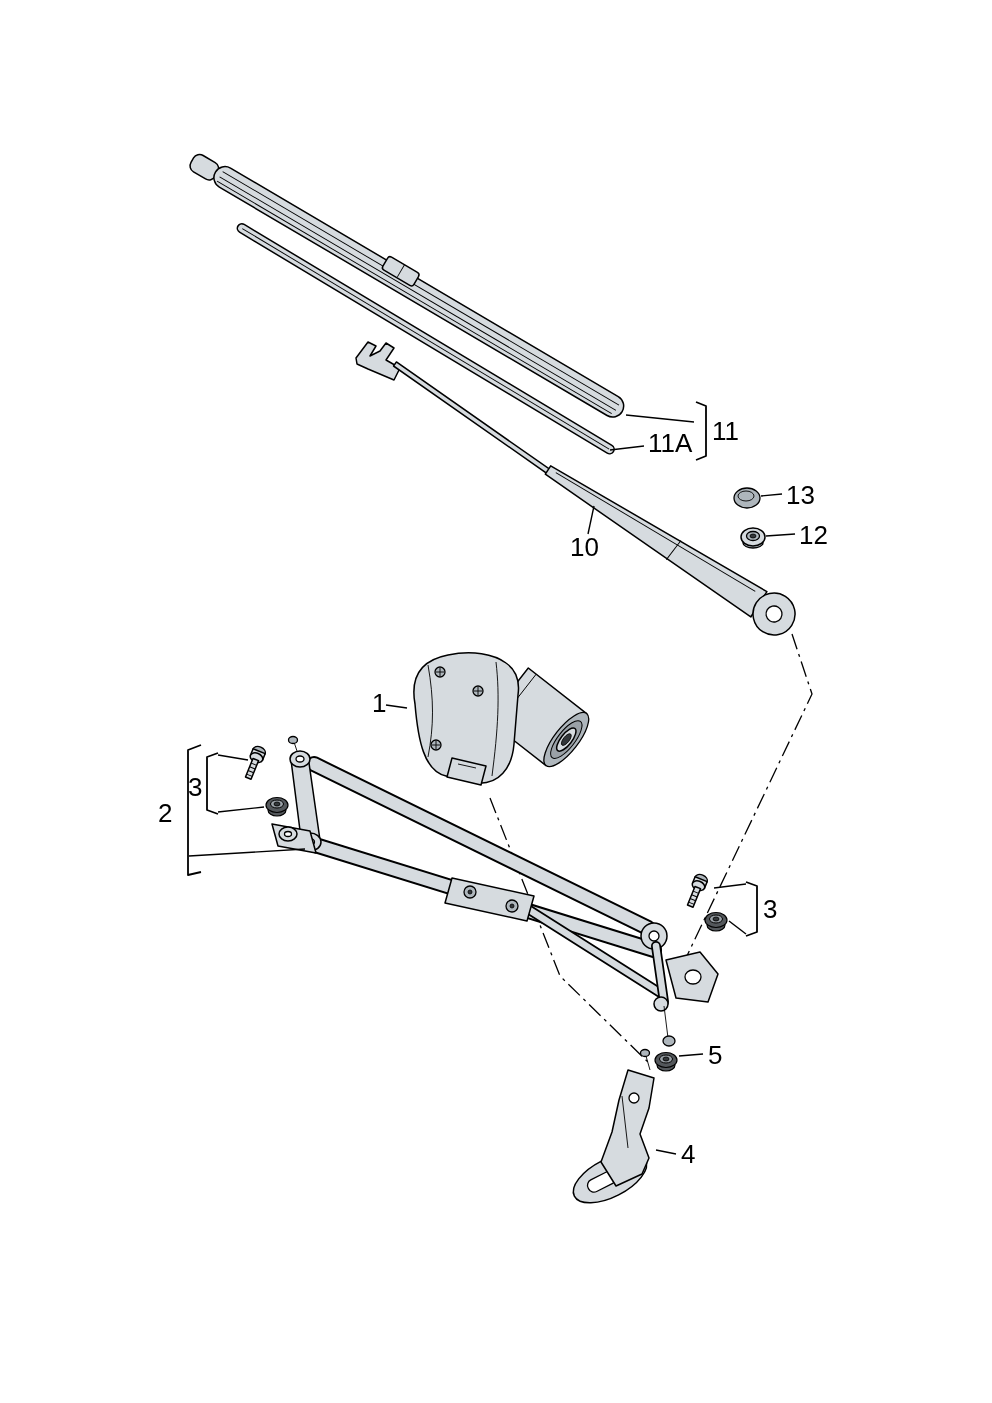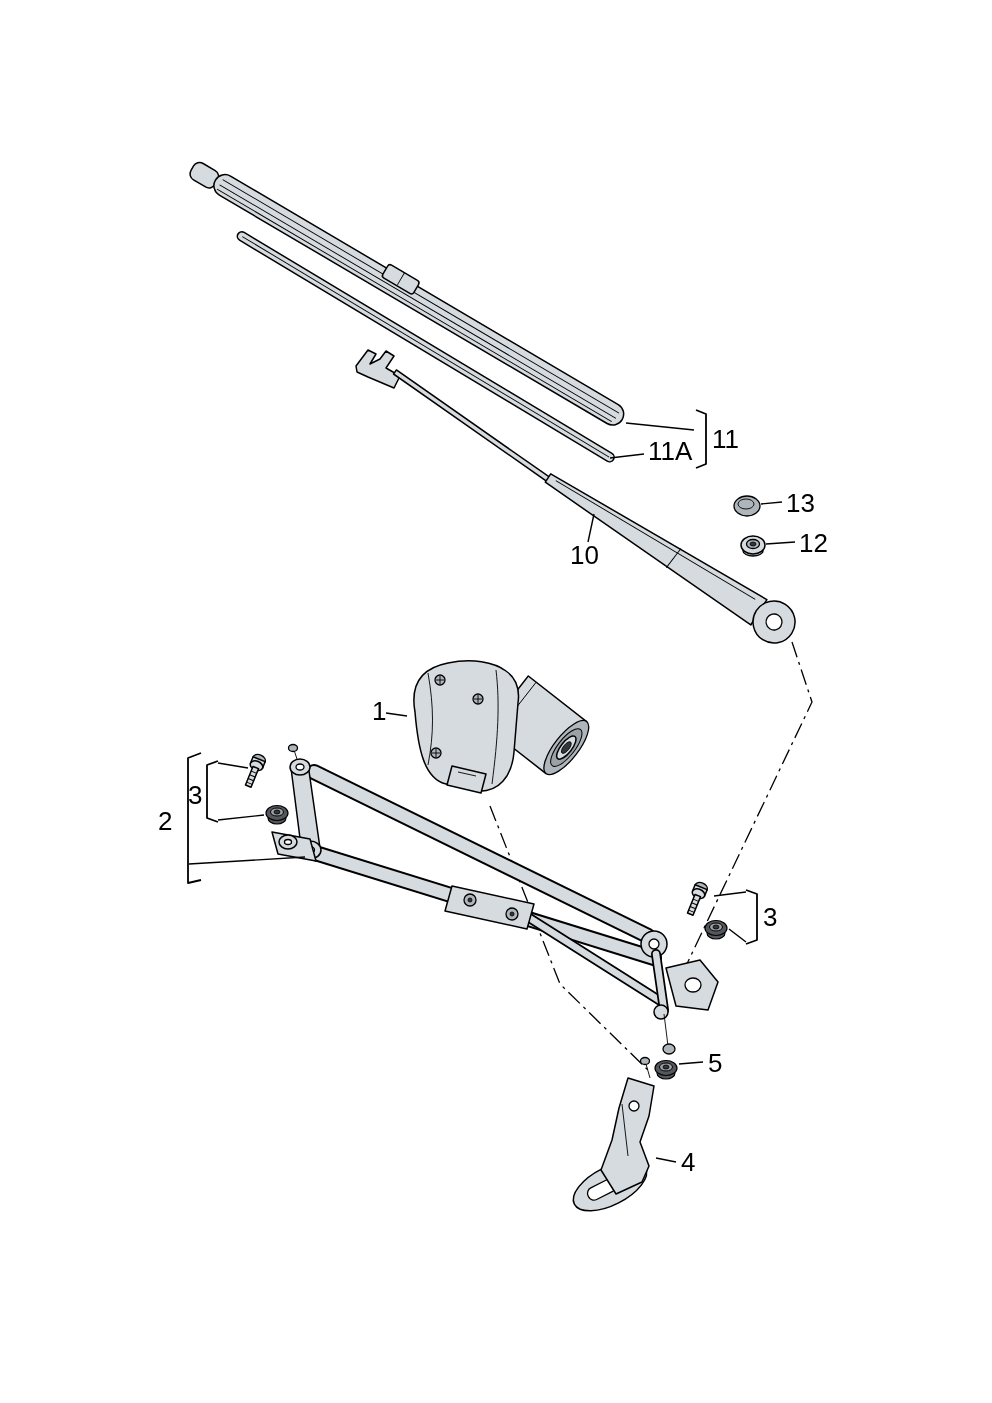--- a/index.html
+++ b/index.html
@@ -2,21 +2,21 @@
 <html style="--background: #ffffff; --outline: #000000; --part-fill: #d6dbdf; --part-fill-dark: #aeb6bc; --metal-mid: #9aa1a7; --metal-dark: #54585c; --metal-deep: #33373a; --label-color: #000000;"><head>
 <meta charset="utf-8">
 <style>
   :root{
     --background:#ffffff; --outline:#000000;
     --part-fill:#d6dbdf; --part-fill-dark:#aeb6bc;
     --metal-mid:#9aa1a7; --metal-dark:#54585c; --metal-deep:#33373a;
     --label-color:#000000;
   }
   html,body{margin:0;padding:0;background:var(--background);}
-  .stage{width:992px;height:1318px;margin:12px auto;position:relative;background:var(--background);}
+  .stage{width:992px;height:1318px;margin:4px auto;position:relative;background:var(--background);}
   svg{display:block;}
   .part{fill:var(--part-fill);stroke:var(--outline);stroke-width:1.5;stroke-linejoin:round;}
   .part-dark{fill:var(--part-fill-dark);stroke:var(--outline);stroke-width:1.3;stroke-linejoin:round;}
   .hole{fill:var(--background);stroke:var(--outline);stroke-width:1.3;}
   .metal-dark{fill:var(--metal-dark);stroke:var(--outline);stroke-width:1.2;}
   .metal-mid{fill:var(--metal-mid);stroke:var(--outline);stroke-width:1;}
   .metal-deep{fill:var(--metal-deep);stroke:var(--outline);stroke-width:0.8;}
   .thin{stroke:var(--outline);stroke-width:0.9;fill:none;}
   .leader{stroke:var(--outline);stroke-width:1.4;fill:none;}
   .bracket{stroke:var(--outline);stroke-width:1.8;fill:none;stroke-linejoin:round;}

